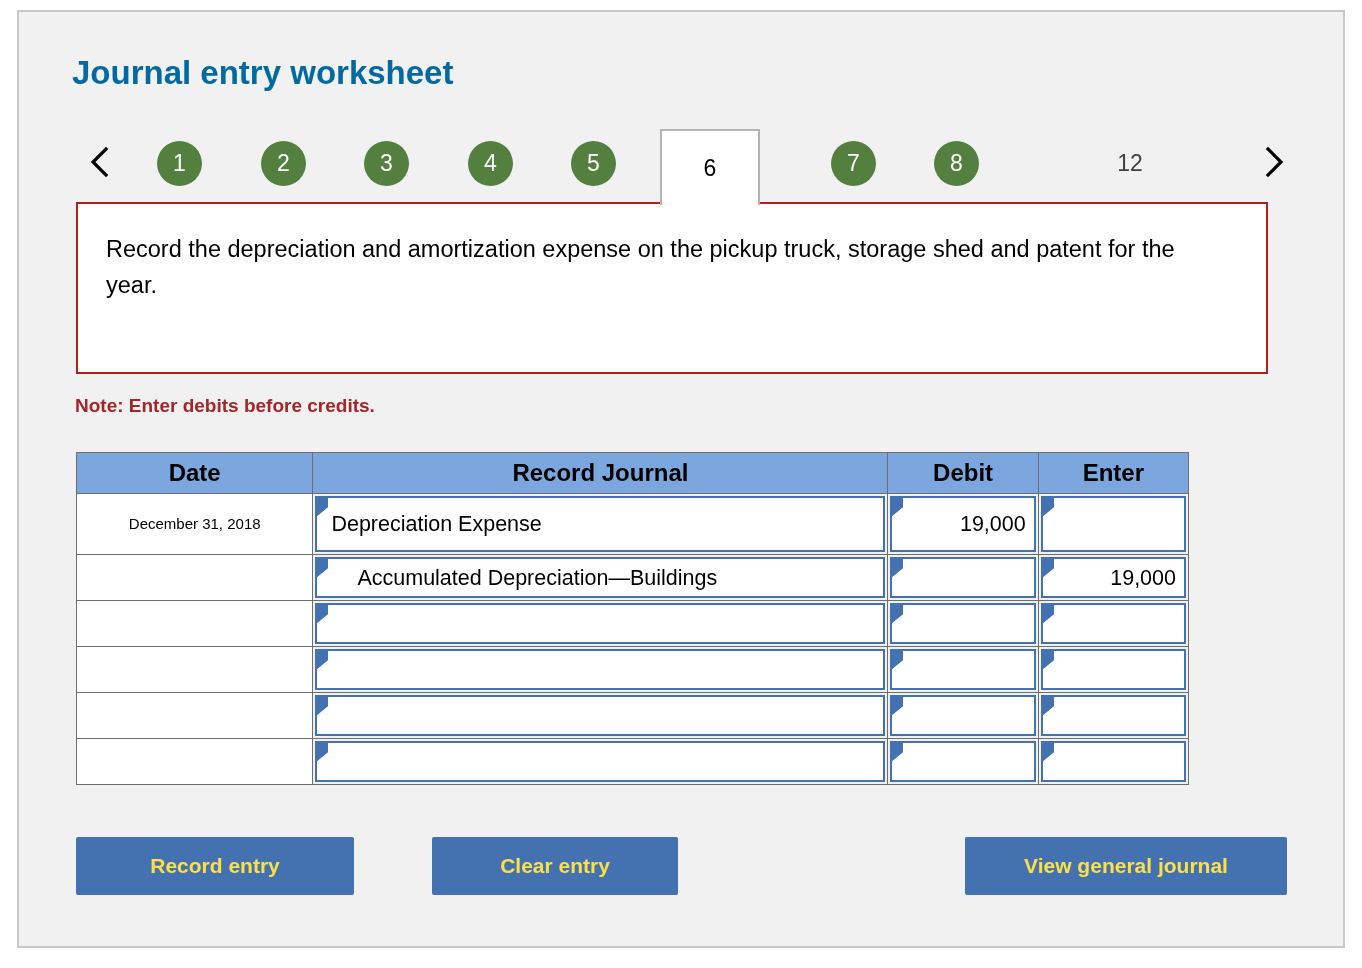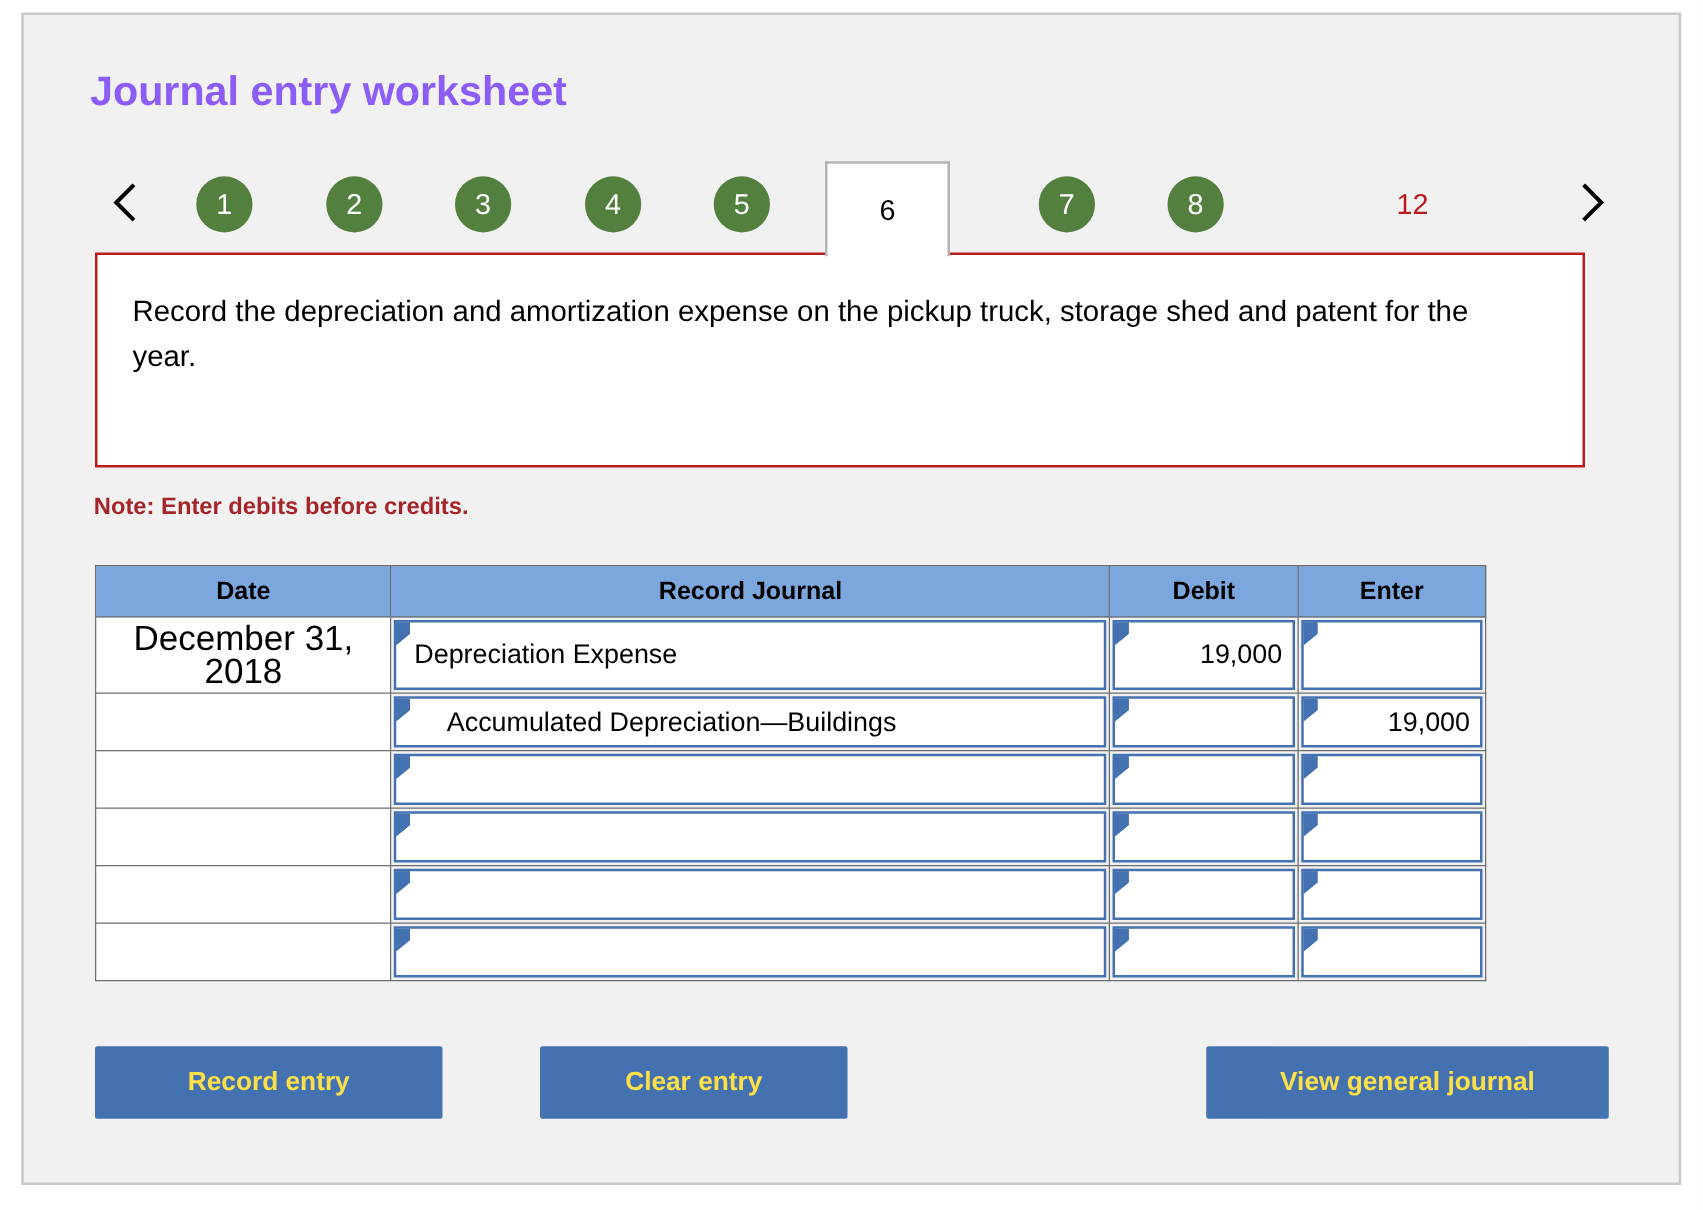--- a/index.html
+++ b/index.html
@@ -25,21 +25,21 @@
     box-sizing: border-box;
   }
 
   
   .worksheet-title {
     position: absolute;
     left: 53px;
     top: 42px;
     font-size: 33px;
     font-weight: bold;
-    color: #8b5cf6;
+    color: #0369a1;
     letter-spacing: 0px;
     white-space: nowrap;
   }
 
   
   .tab-strip {
     position: absolute;
     left: 53px;
     top: 115px;
     width: 1238px;
@@ -73,21 +73,21 @@
     align-items: center;
     justify-content: center;
     cursor: pointer;
     user-select: none;
   }
   .tab-plain {
     position: absolute;
     top: 14px;
     width: 50px;
     height: 45px;
-    color: #b91c1c;
+    color: #404040;
     font-size: 23px;
     display: flex;
     align-items: center;
     justify-content: center;
     cursor: pointer;
     user-select: none;
   }
   .tab-active {
     position: absolute;
     top: 2px;
@@ -151,33 +151,33 @@
   }
   .journal-table th,
   .journal-table td {
     border: 1px solid #6e6e6e;
     padding: 0;
     margin: 0;
   }
   .journal-table th {
     background: #7ba7de;
     color: #000000;
-    font-size: 20px;
+    font-size: 24px;
     font-weight: bold;
     height: 40px;
     text-align: center;
   }
   .col-date   { width: 236px; }
   .col-gj     { width: 574px; }
   .col-debit  { width: 150px; }
   .col-credit { width: 150px; }
 
   .journal-table td.date-cell {
     background: #ffffff;
-    font-size: 28px;
+    font-size: 15px;
     color: #000000;
     text-align: center;
     vertical-align: middle;
     line-height: 26px;
   }
   .journal-table tr.row-tall td { height: 60px; }
   .journal-table tr.row-norm td { height: 45px; }
 
   .cell-wrap {
     position: relative;

